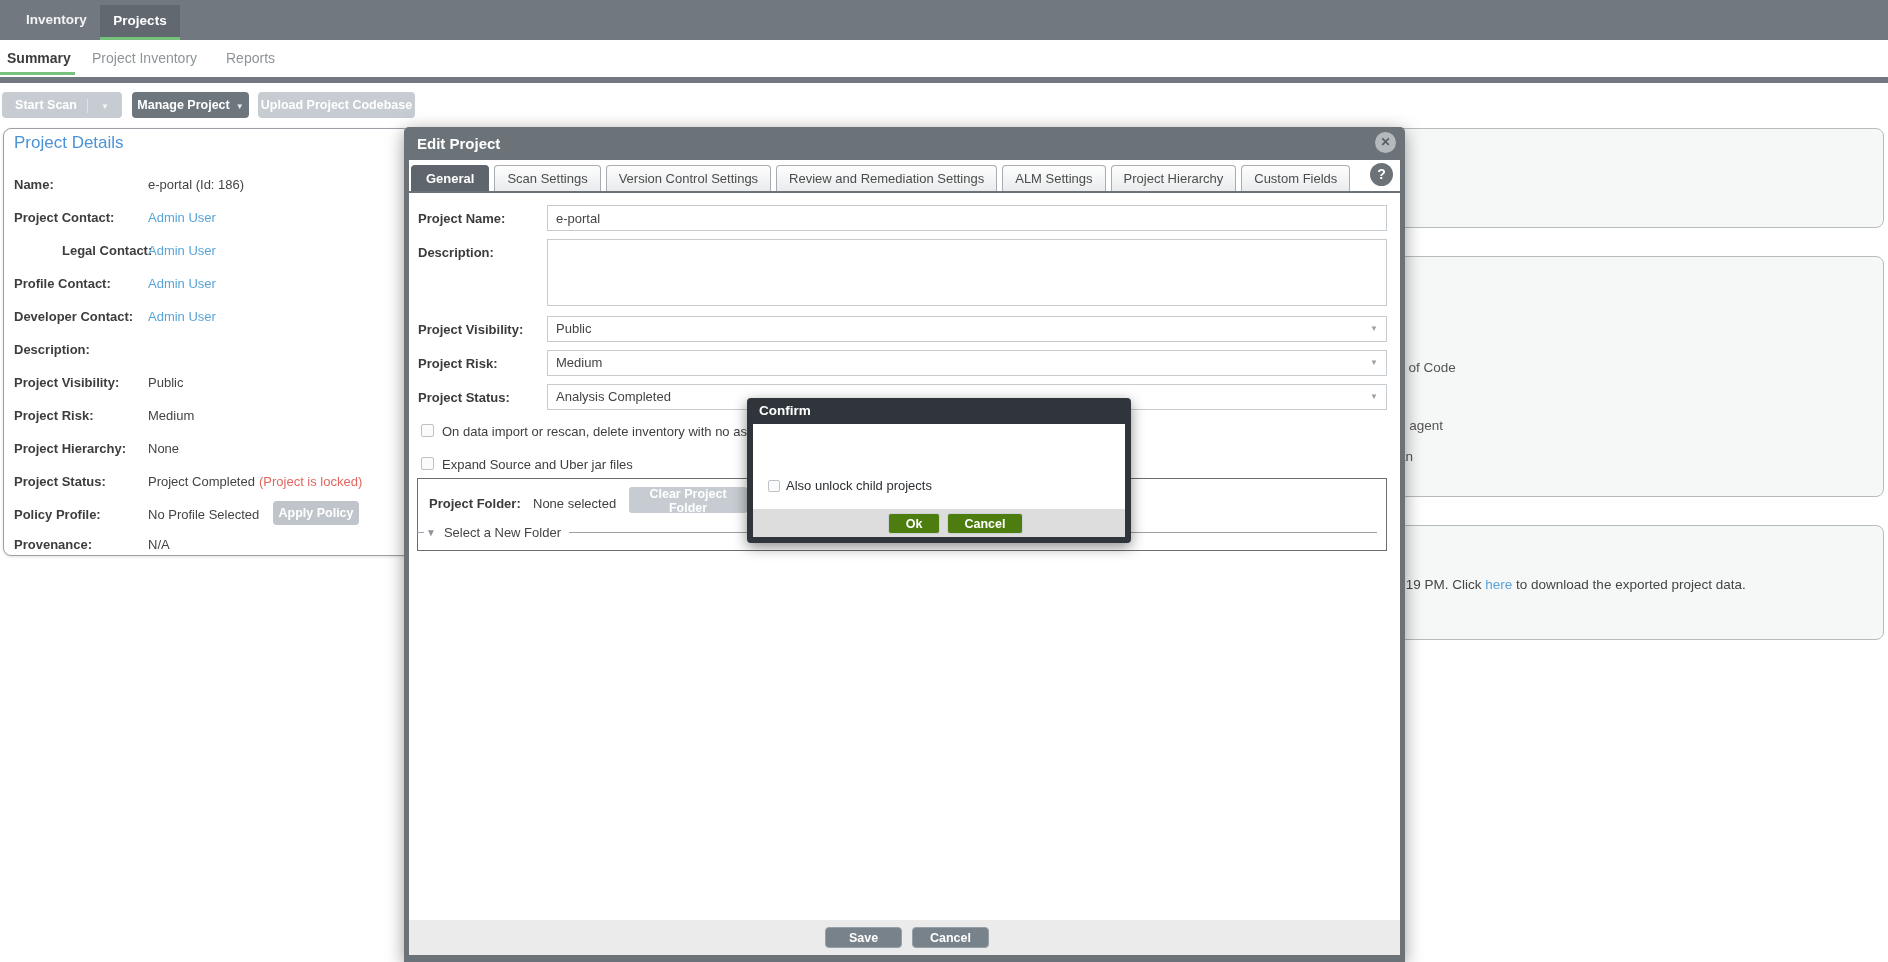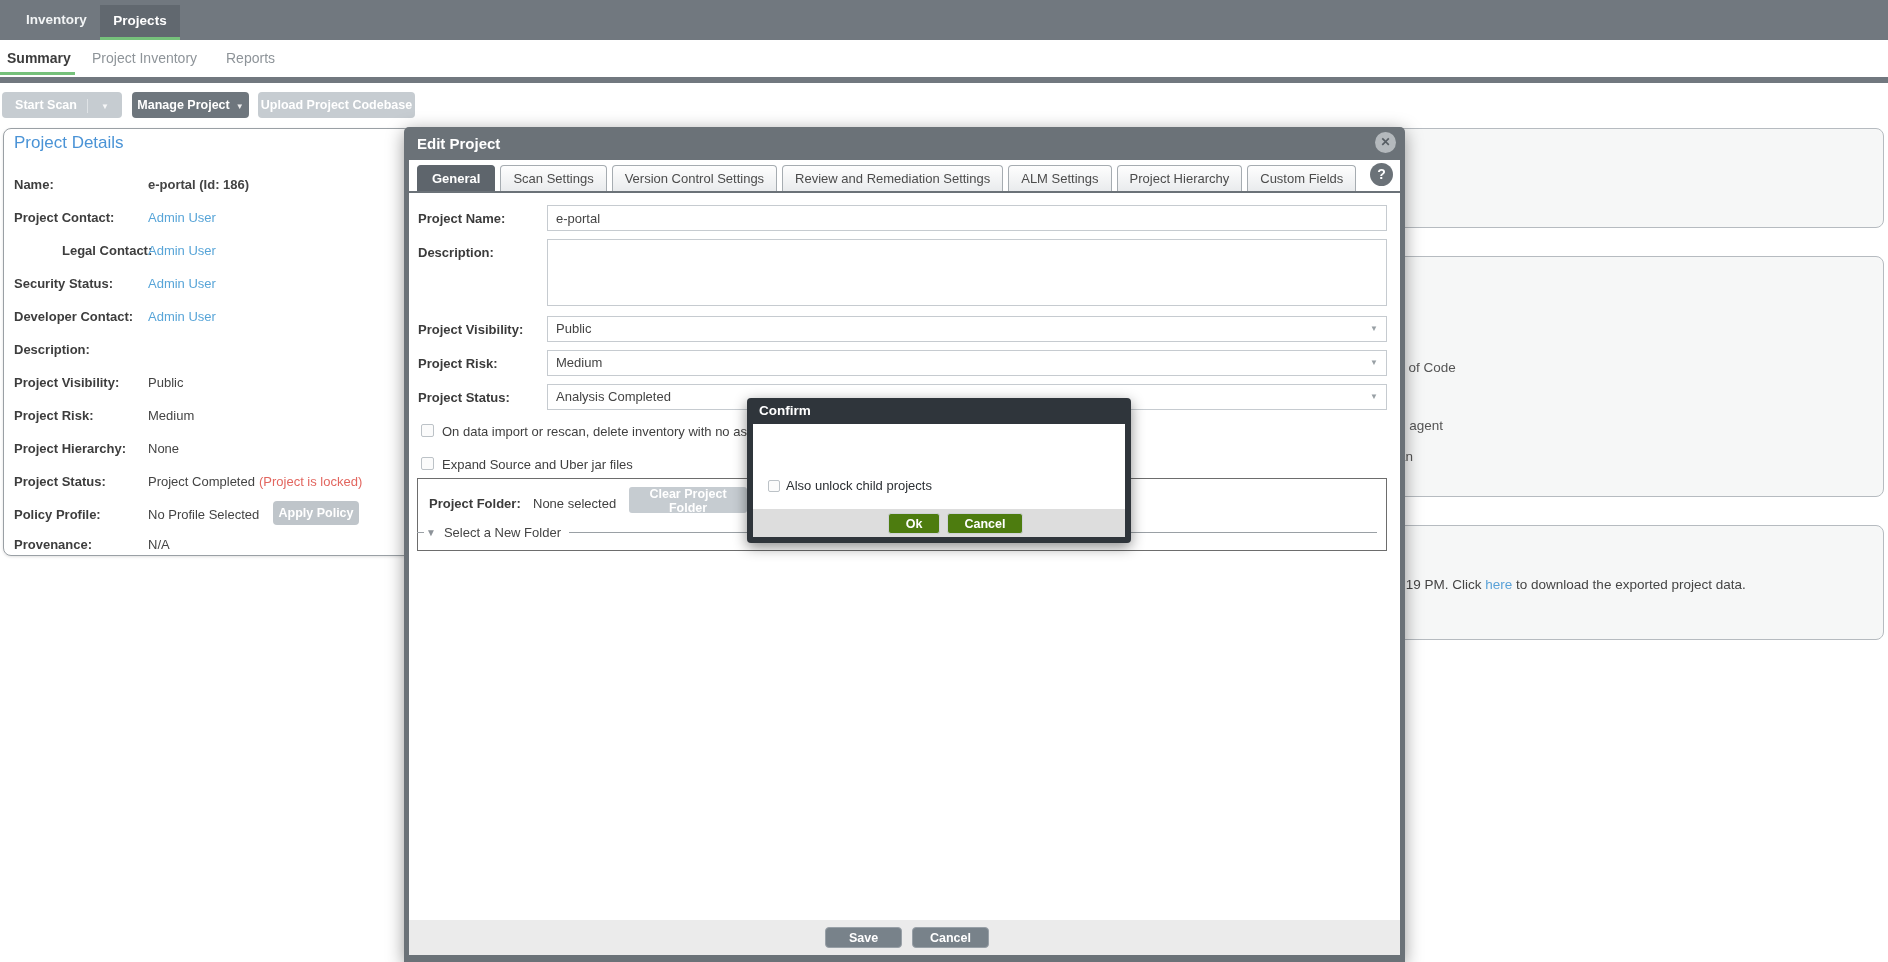--- a/index.html
+++ b/index.html
@@ -48,21 +48,21 @@
   
   .modal { position:absolute; left:404px; top:127px; width:1001px; height:835px; background:#6b7278;
            border-radius:5px 5px 0 0; box-shadow:0 4px 18px rgba(0,0,0,.4); z-index:10; }
   .modal-title { position:absolute; left:13px; top:8px; color:#fff; font-weight:bold; font-size:15px; }
   .modal-close { position:absolute; right:9px; top:5px; width:21px; height:21px; border-radius:50%;
                  background:#b4b9bd; color:#565d63; font-weight:bold; font-size:12px; text-align:center;
                  line-height:21px; border:none; }
   .modal-body { position:absolute; left:5px; top:33px; width:991px; height:795px; background:#fff; }
 
   .tabstrip { position:absolute; left:5px; top:37px; width:991px; height:29px; border-bottom:2px solid #6b7278;
-              display:flex; align-items:flex-end; padding-left:8px; }
+              display:flex; align-items:flex-end; padding-left:2px; }
   .tab { font-size:13px; padding:5px 12px; margin-right:5px; border-radius:4px 4px 0 0; white-space:nowrap; }
   .tab-inactive { background:linear-gradient(#fefefe,#e9ebed); border:1px solid #a6acb1; border-bottom:none; color:#4c4c4c; }
   .tab-active { background:#5e656c; border:1px solid #5e656c; border-bottom:none; color:#fff; font-weight:bold; padding:5px 14px; }
   .help-btn { position:absolute; left:966px; top:36px; width:23px; height:23px; border-radius:50%; background:#6b7278;
               color:#fff; font-weight:bold; font-size:14px; text-align:center; line-height:23px; border:none; z-index:12; }
 
   .f-label { position:absolute; color:#3b3b3b; font-weight:bold; font-size:13px; white-space:nowrap; }
   .f-input { position:absolute; left:547px; width:840px; border:1px solid #c6cbd0; background:#fff;
              font-size:13px; color:#444; padding:0 8px; font-family:"Liberation Sans", sans-serif; }
   .f-select { position:absolute; left:547px; width:840px; height:26px; border:1px solid #c6cbd0; background:#fff;
@@ -129,29 +129,29 @@
   <div class="bg-panel" style="left:1200px; top:525px; width:684px; height:115px;"></div>
   <div class="bg-frag" style="left:1398px; top:360px;">s of Code</div>
   <div class="bg-frag" style="left:1398px; top:418px;">e agent</div>
   <div class="bg-frag" style="left:1398px; top:449px;">an</div>
   <div class="export-line"><span>:19 PM. Click </span><span class="export-link">here</span><span> to download the exported project data.</span></div>
 
   <div class="details-panel"></div>
   <div class="details-title">Project Details</div>
 
   <div class="d-label" style="top:177px;">Name:</div>
-  <div class="d-value" style="top:177px;font-weight:bold;">e-portal (Id: 186)</div>
+  <div class="d-value" style="top:177px;">e-portal (Id: 186)</div>
 
   <div class="d-label" style="top:210px;">Project Contact:</div>
   <div class="d-value d-link" style="top:210px;">Admin User</div>
 
   <div class="d-label" style="top:243px;padding-left:48px;">Legal Contact:</div>
   <div class="d-value d-link" style="top:243px;">Admin User</div>
 
-  <div class="d-label" style="top:276px;">Security Status:</div>
+  <div class="d-label" style="top:276px;">Profile Contact:</div>
   <div class="d-value d-link" style="top:276px;">Admin User</div>
 
   <div class="d-label" style="top:309px;">Developer Contact:</div>
   <div class="d-value d-link" style="top:309px;">Admin User</div>
 
   <div class="d-label" style="top:342px;">Description:</div>
   <div class="d-value" style="top:342px;"></div>
 
   <div class="d-label" style="top:375px;">Project Visibility:</div>
   <div class="d-value" style="top:375px;">Public</div>

